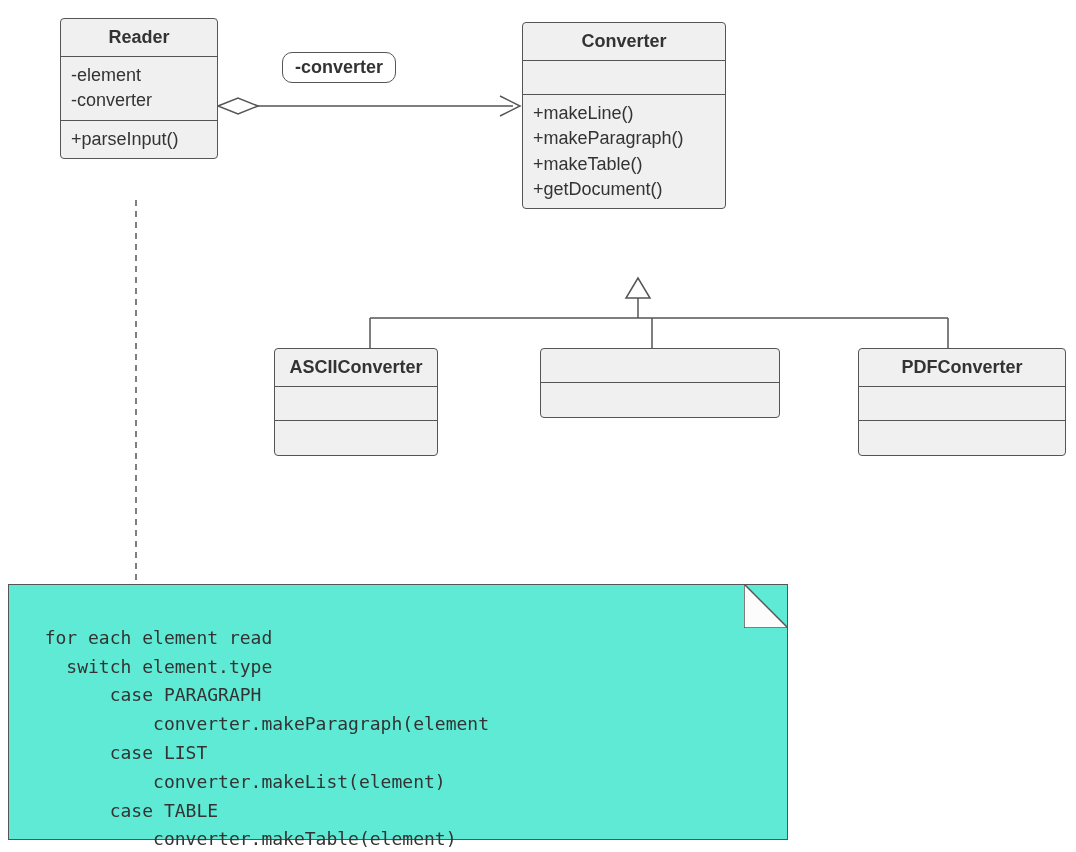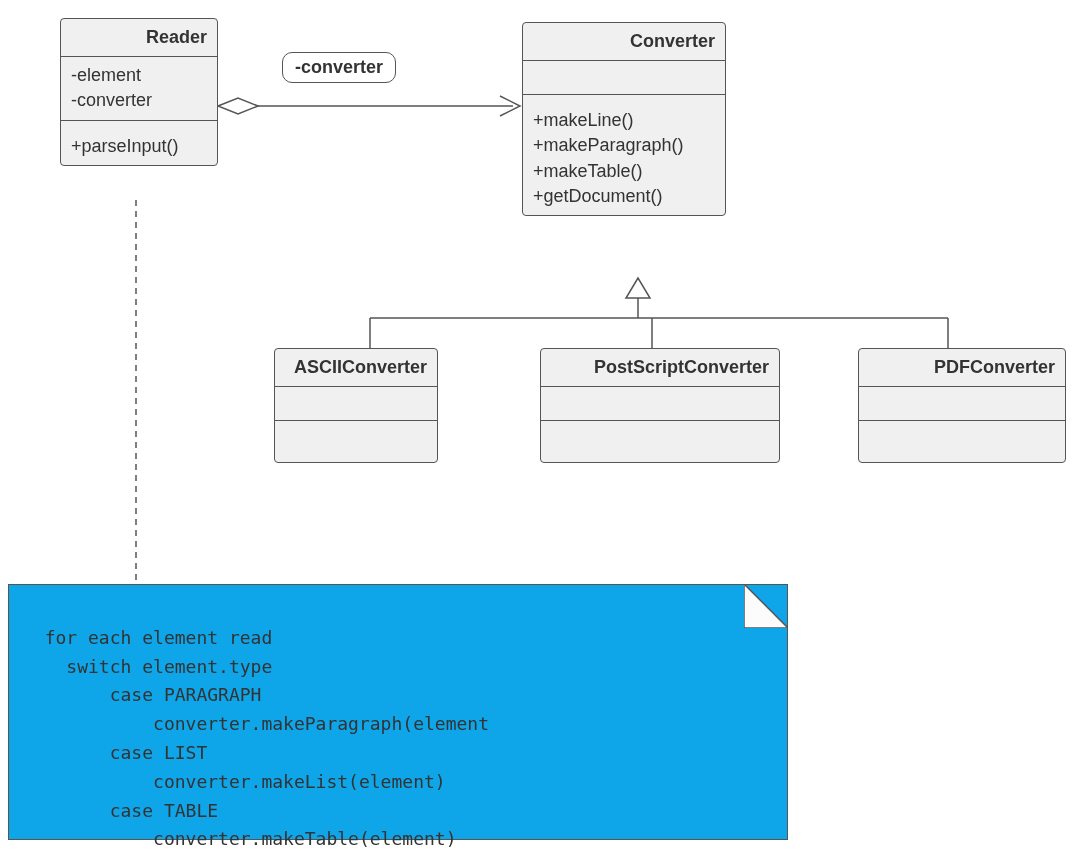--- a/index.html
+++ b/index.html
@@ -18,35 +18,35 @@
       border: 1.5px solid #555;
       border-radius: 4px;
     }
     .uml-section {
       padding: 6px 10px;
       border-bottom: 1.5px solid #555;
       text-align: left;
       white-space: pre;
       line-height: 1.4;
     }
-    .uml-section:last-child { border-bottom: none; margin-top: 7px; }
-    .uml-title { font-weight: bold; text-align: right; }
+    .uml-section:last-child { border-bottom: none; }
+    .uml-title { font-weight: bold; text-align: center; }
     .uml-empty { min-height: 34px; }
     .assoc-label {
       position: absolute;
       background: #fff;
       border: 1px solid #555;
       border-radius: 10px;
       padding: 4px 12px;
       font-weight: bold;
       font-size: 18px;
     }
     .note {
       position: absolute;
-      background: #0ea5e9;
+      background: #5eead4;
       border: 1.5px solid #555;
       font-family: Menlo, Consolas, monospace;
       font-size: 18px;
       line-height: 1.6;
       white-space: pre;
       padding: 10px 14px;
     }
     .note-fold {
       position: absolute;
       top: -1px;
@@ -96,21 +96,20 @@
 +getDocument()</div>
 </div>
 
 <div class="uml-class" style="left:274px; top:348px; width:164px;">
   <div class="uml-section uml-title">ASCIIConverter</div>
   <div class="uml-section uml-empty"></div>
   <div class="uml-section uml-empty"></div>
 </div>
 
 <div class="uml-class" style="left:540px; top:348px; width:240px;">
-  <div class="uml-section uml-title">PostScriptConverter</div>
   <div class="uml-section uml-empty"></div>
   <div class="uml-section uml-empty"></div>
 </div>
 
 <div class="uml-class" style="left:858px; top:348px; width:208px;">
   <div class="uml-section uml-title">PDFConverter</div>
   <div class="uml-section uml-empty"></div>
   <div class="uml-section uml-empty"></div>
 </div>
 

